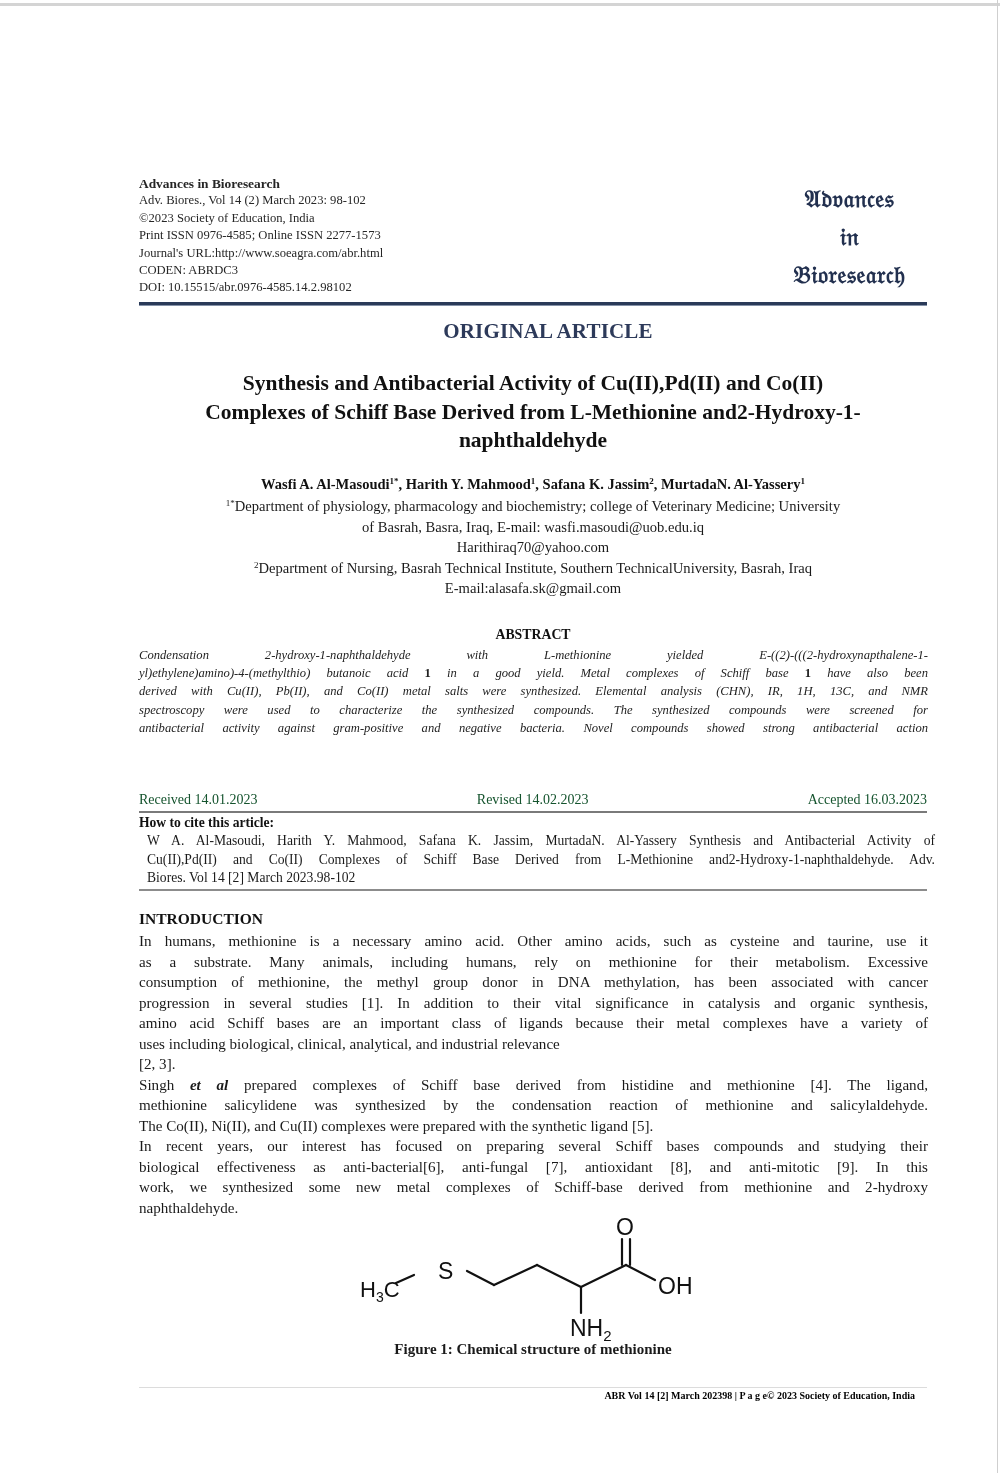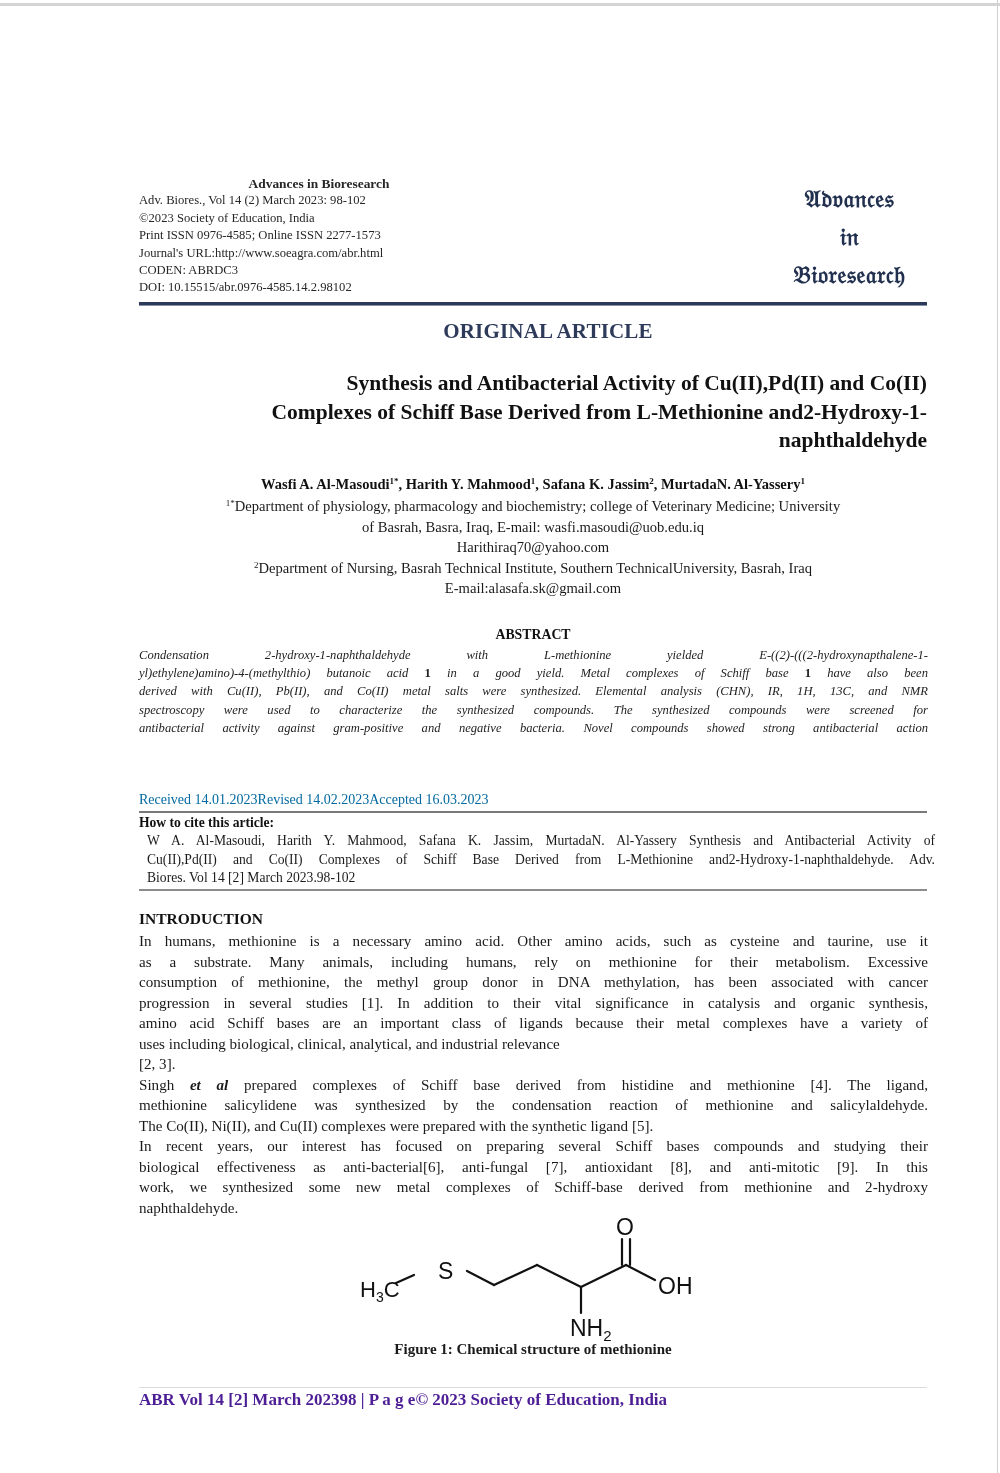--- a/index.html
+++ b/index.html
@@ -4,66 +4,66 @@
 <style>
   html, body { margin: 0; padding: 0; }
   body {
     width: 1000px; height: 1473px; background: #ffffff; position: relative; overflow: hidden;
     font-family: "Liberation Serif", "DejaVu Serif", serif; color: #1d1d1d;
   }
   .topbar { position: absolute; left: 0; top: 3px; width: 1000px; height: 3px; background: #d4d4d4; }
   .rightedge { position: absolute; right: 2px; top: 0; width: 1px; height: 1473px; background: #cfcfcf; }
 
   .journal-meta { position: absolute; left: 139px; top: 175px; width: 360px; font-size: 12.6px; line-height: 17.4px; color: #262626; }
-  .journal-meta .name { font-weight: bold; font-size: 13.4px; text-align: center; }
+  .journal-meta .name { font-weight: bold; font-size: 13.4px; }
 
   .logo { position: absolute; left: 752px; top: 180px; width: 195px; text-align: center;
     font-family: "DejaVu Serif", serif; font-weight: bold; color: #22304f; font-size: 24px; line-height: 38px; letter-spacing: 0.5px; }
   .logo span { display: block; }
 
   .header-rule { position: absolute; left: 139px; top: 302px; width: 788px; height: 3px; background: #2a3a58; box-shadow: 0 1px 0 #8592a8; }
 
   .article-type { position: absolute; left: 0; width: 1000px; top: 319px; text-align: center;
     font-weight: bold; font-size: 21px; color: #2d3a5a; font-family: "Liberation Serif", serif; letter-spacing: 0.2px; margin-left: 48px; }
 
-  .title { position: absolute; left: 139px; top: 369px; width: 788px; text-align: right;
+  .title { position: absolute; left: 139px; top: 369px; width: 788px; text-align: center;
     font-weight: bold; font-size: 21.5px; line-height: 28.5px; color: #111; }
 
   .authors { position: absolute; left: 139px; top: 476px; width: 788px; text-align: center;
     font-weight: bold; font-size: 14.5px; color: #111; }
   .affil { position: absolute; left: 139px; top: 496px; width: 788px; text-align: center; font-size: 14.6px; line-height: 20.6px; color: #1a1a1a; }
   sup { font-size: 9px; vertical-align: 5px; line-height: 0; }
 
   .abstract-head { position: absolute; left: 0; width: 1066px; top: 627px; text-align: center; font-weight: bold; font-size: 13.8px; color: #111; }
   .abstract { position: absolute; left: 139px; top: 646px; width: 789px; font-style: italic; font-size: 12.6px; line-height: 18.2px; text-align: justify; color: #222; }
   .abstract .line { display: block; text-align: justify; text-align-last: justify; white-space: nowrap; }
   .abstract .line.last { text-align-last: left; }
   .abstract .upr { font-style: normal; font-family: "DejaVu Serif", serif; font-size: 12px; }
   .abstract b { font-style: normal; }
 
-  .dates { position: absolute; left: 139px; top: 792px; width: 788px; display: flex; justify-content: flex-start; font-size: 14px; color: #0369a1; }
+  .dates { position: absolute; left: 139px; top: 792px; width: 788px; display: flex; justify-content: space-between; font-size: 14px; color: #14532d; }
   .dates-rule { position: absolute; left: 139px; top: 811px; width: 788px; height: 2px; background: #7a7a7a; }
   .cite-head { position: absolute; left: 139px; top: 815px; font-weight: bold; font-size: 13.6px; color: #111; }
   .cite { position: absolute; left: 139px; top: 832px; width: 788px; font-size: 13.6px; line-height: 18.6px; color: #1a1a1a; margin-left: 8px; }
   .cite .line { display: block; white-space: nowrap; text-align: justify; text-align-last: justify; }
   .cite .line.last { text-align-last: left; }
   .cite-rule { position: absolute; left: 139px; top: 889px; width: 788px; height: 2px; background: #8c8c8c; }
 
   .intro-head { position: absolute; left: 139px; top: 910px; font-weight: bold; font-size: 15.5px; color: #111; text-align: right; }
   .intro { position: absolute; left: 139px; top: 931px; width: 789px; font-size: 15.1px; line-height: 20.5px; color: #1a1a1a; }
   .intro .line { display: block; white-space: nowrap; text-align: justify; text-align-last: justify; }
   .intro .line.last { text-align-last: left; }
   .intro .etal { font-weight: bold; font-style: italic; }
 
   .figure { position: absolute; left: 352px; top: 1213px; width: 370px; height: 130px; }
   .figure svg text { font-family: "Liberation Sans", "DejaVu Sans", sans-serif; fill: #111; }
   .fig-caption { position: absolute; left: 0; width: 1066px; top: 1341px; text-align: center; font-weight: bold; font-size: 15px; color: #1a1a1a; }
 
   .footer-rule { position: absolute; left: 139px; top: 1387px; width: 788px; height: 1px; background: #dcdcdc; }
-  .footer { position: absolute; left: 139px; top: 1390px; width: 776px; display: flex; justify-content: flex-start; font-weight: bold; font-size: 17px; color: #4c1d95; }
+  .footer { position: absolute; left: 139px; top: 1390px; width: 776px; display: flex; justify-content: flex-end; font-weight: bold; font-size: 10px; color: #000000; }
   .footer .pg { letter-spacing: 0; }
 </style>
 </head>
 <body>
 
 <div class="topbar"></div>
 <div class="rightedge"></div>
 
 <div class="journal-meta">
   <div class="name">Advances in Bioresearch</div>

